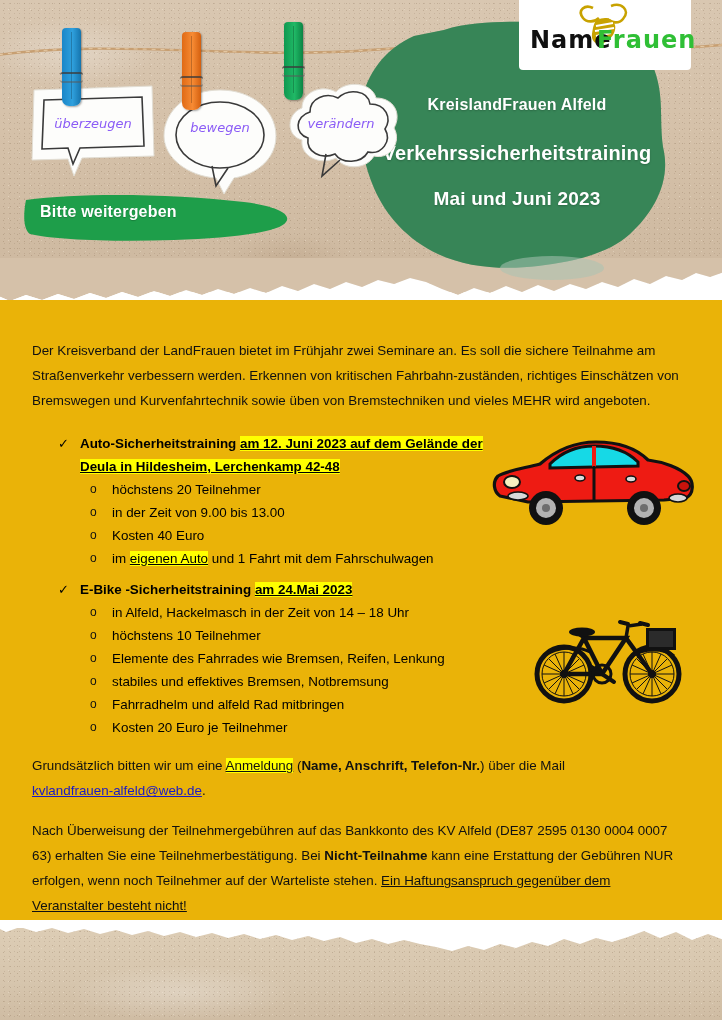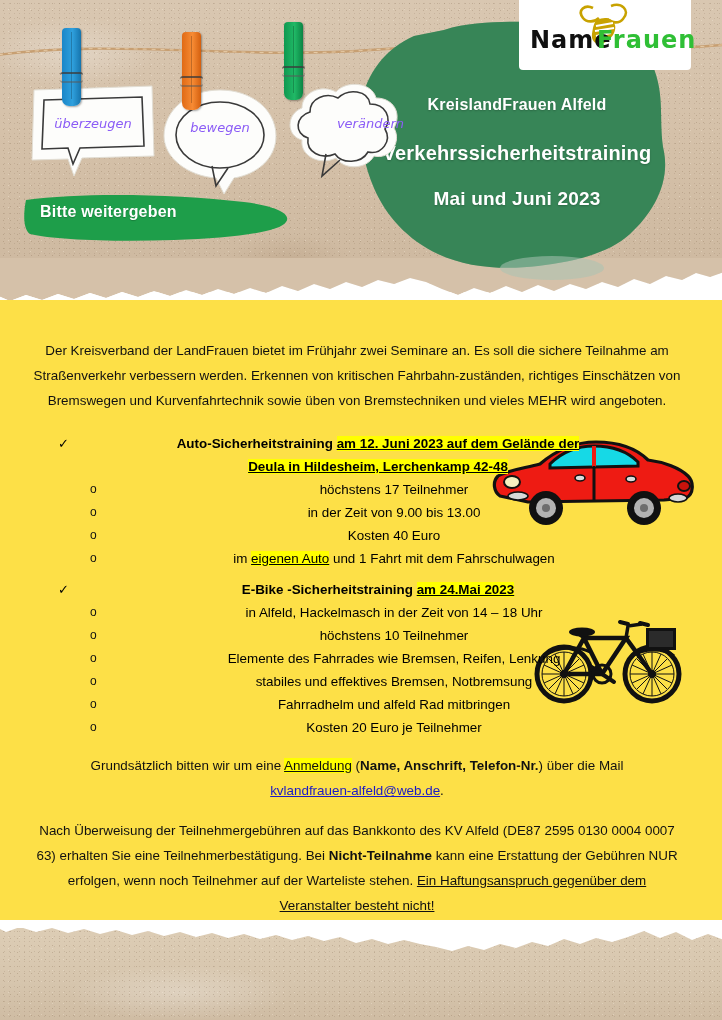--- a/index.html
+++ b/index.html
@@ -141,22 +141,21 @@
     color: #ffffff;
     letter-spacing: .2px;
     text-shadow: 0 1px 1px rgba(0,0,0,.2);
   }
 
   
   #body-area {
     position: absolute;
     left: 0; top: 300px;
     width: 722px; height: 620px;
-    background: #fde047;
-    text-align: center;
+    background: #eab308;
   }
   .para {
     position: absolute;
     left: 32px;
     width: 650px;
     font-size: 13.4px;
     line-height: 25px;
     color: #111;
   }
   #intro-para { top: 25px; }
@@ -302,21 +301,21 @@
 
     <svg style="position:absolute;left:278px;top:80px;" width="126" height="104" viewBox="0 0 126 104">
       <path d="M24,28 C24,12 44,4 58,12 C68,0 94,2 98,18 C116,18 124,34 116,48
                C124,62 112,80 96,76 C88,90 66,90 58,78 C42,86 22,76 24,60
                C8,56 8,34 24,28 Z" fill="#fdfdfb" stroke="#e2ded4" stroke-width="1"></path>
       <path d="M32,32 C32,18 48,12 60,18 C70,8 90,10 92,24 C108,24 114,38 107,49
                C114,61 104,75 90,72 C83,84 64,84 57,74 C43,80 28,72 30,58
                C16,54 17,36 32,32 Z" fill="none" stroke="#3a3a3a" stroke-width="1.6"></path>
       <path d="M48,74 L44,96 L62,80" fill="none" stroke="#3a3a3a" stroke-width="1.6"></path>
     </svg>
-    <div class="bubble-label" style="left:278px;top:116px;width:126px;text-align:right;">verändern</div>
+    <div class="bubble-label" style="left:278px;top:116px;width:126px;">verändern</div>
     <div class="clothespin" style="left:284px;top:22px;background:linear-gradient(90deg,#0f9850,#20b966 55%,#0b8444);"></div>
   </div>
 
   <svg id="brush-banner" width="270" height="58" viewBox="0 0 270 58">
     <path d="M2,10 C60,2 150,4 220,12 C252,16 268,24 262,32 C256,42 210,48 150,50
              C92,52 30,50 6,44 C-2,38 0,20 2,10 Z" fill="#1e9e4a"></path>
   </svg>
   <div id="brush-label">Bitte weitergeben</div>
 </div>
 
@@ -375,21 +374,21 @@
 
   <div class="bullet-block" id="auto-block">
     <div class="check-row">
       <span class="check-mark">✓</span>
       <span>Auto-Sicherheitstraining </span><span class="hl">am 12. Juni 2023 auf dem Gelände der</span><br>
       <span class="hl">Deula in Hildesheim, Lerchenkamp 42-48</span>
     </div>
     <ul class="sub-list">
       <li class="sub-item">
         <span class="o-mark">o</span>
-        <span>höchstens 17 Teilnehmer</span>
+        <span>höchstens 20 Teilnehmer</span>
       </li>
       <li class="sub-item">
         <span class="o-mark">o</span>
         <span>in der Zeit von 9.00 bis 13.00</span>
       </li>
       <li class="sub-item">
         <span class="o-mark">o</span>
         <span>Kosten 40 Euro</span>
       </li>
       <li class="sub-item">

